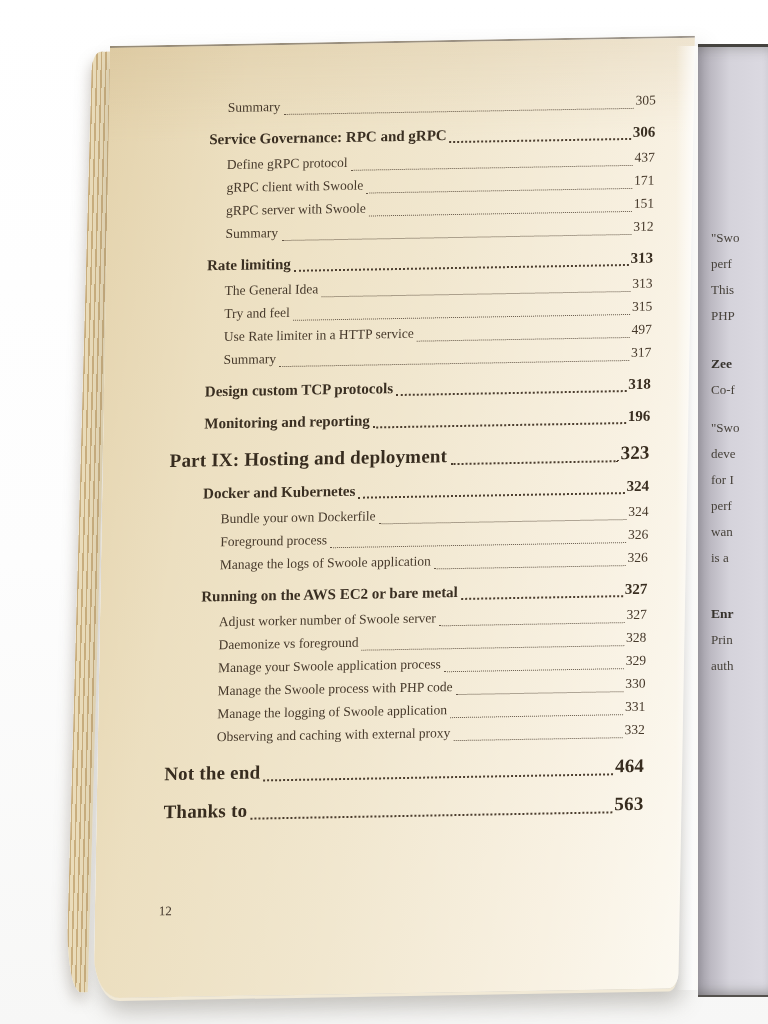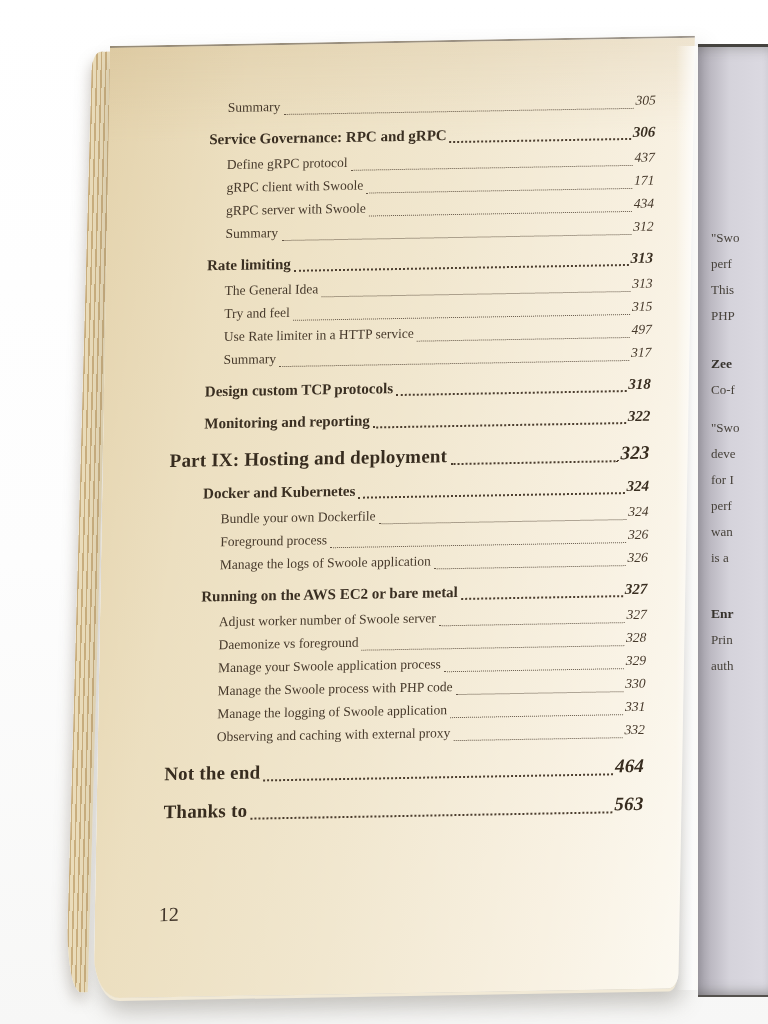--- a/index.html
+++ b/index.html
@@ -37,30 +37,30 @@
   }
   .toc{
     position:absolute;left:67px;right:38px;top:50px;
   }
   .toc-row{display:flex;align-items:baseline;}
   .toc-row .toc-label{white-space:nowrap;flex:0 0 auto;}
   .toc-row .leader{
     flex:1 1 auto;min-width:12px;align-self:flex-end;
     border-bottom:2px dotted #4b3d2e;margin:0 2px 4px 3px;
   }
-  .toc-row .toc-page{flex:0 0 auto;font-style:italic;}
+  .toc-row .toc-page{flex:0 0 auto;}
   .toc-row.section{font-size:13.5px;line-height:23px;color:#46392b;}
   .toc-row.section .leader{border-bottom-width:1.5px;margin-bottom:3px;opacity:.85;}
   .toc-row.chapter{font-size:15px;line-height:24px;font-weight:bold;color:#3a2f22;margin-top:8px;margin-bottom:2px;}
   .toc-row.part{font-size:19px;line-height:27px;font-weight:bold;letter-spacing:.2px;color:#372c1f;margin-top:11px;margin-bottom:5px;}
   .toc-row.part .leader{border-bottom-width:2.5px;}
   .indent-chapter{margin-left:34px;}
   .indent-section{margin-left:52px;}
   .footer-num{
-    position:absolute;left:64px;top:856px;font-size:20px;color:#41352a;
+    position:absolute;left:64px;top:856px;font-size:13px;color:#41352a;
   }
 
   
   .right-page{
     position:absolute;left:698px;top:44px;width:70px;height:948px;
     background:linear-gradient(90deg,#9d9aa3 0%,#bcb9c2 18%,#d5d3db 45%,#dcdae2 100%);
     border-top:3px solid #45433f;
     border-bottom:2px solid #55524e;
     box-shadow:inset 0 -10px 12px -8px rgba(90,88,84,.55), inset 0 10px 12px -8px rgba(90,88,84,.35);
     color:#443f38;
@@ -104,21 +104,21 @@
           <span class="toc-page">437</span>
         </div>
         <div class="toc-row section indent-section">
           <span class="toc-label">gRPC client with Swoole</span>
           <span class="leader"></span>
           <span class="toc-page">171</span>
         </div>
         <div class="toc-row section indent-section">
           <span class="toc-label">gRPC server with Swoole</span>
           <span class="leader"></span>
-          <span class="toc-page">434</span>
+          <span class="toc-page">151</span>
         </div>
         <div class="toc-row section indent-section">
           <span class="toc-label">Summary</span>
           <span class="leader"></span>
           <span class="toc-page">312</span>
         </div>
         <div class="toc-row chapter indent-chapter">
           <span class="toc-label">Rate limiting</span>
           <span class="leader"></span>
           <span class="toc-page">313</span>
@@ -144,21 +144,21 @@
           <span class="toc-page">317</span>
         </div>
         <div class="toc-row chapter indent-chapter">
           <span class="toc-label">Design custom TCP protocols</span>
           <span class="leader"></span>
           <span class="toc-page">318</span>
         </div>
         <div class="toc-row chapter indent-chapter">
           <span class="toc-label">Monitoring and reporting</span>
           <span class="leader"></span>
-          <span class="toc-page">322</span>
+          <span class="toc-page">196</span>
         </div>
         <div class="toc-row part">
           <span class="toc-label">Part IX: Hosting and deployment</span>
           <span class="leader"></span>
           <span class="toc-page">323</span>
         </div>
         <div class="toc-row chapter indent-chapter">
           <span class="toc-label">Docker and Kubernetes</span>
           <span class="leader"></span>
           <span class="toc-page">324</span>

